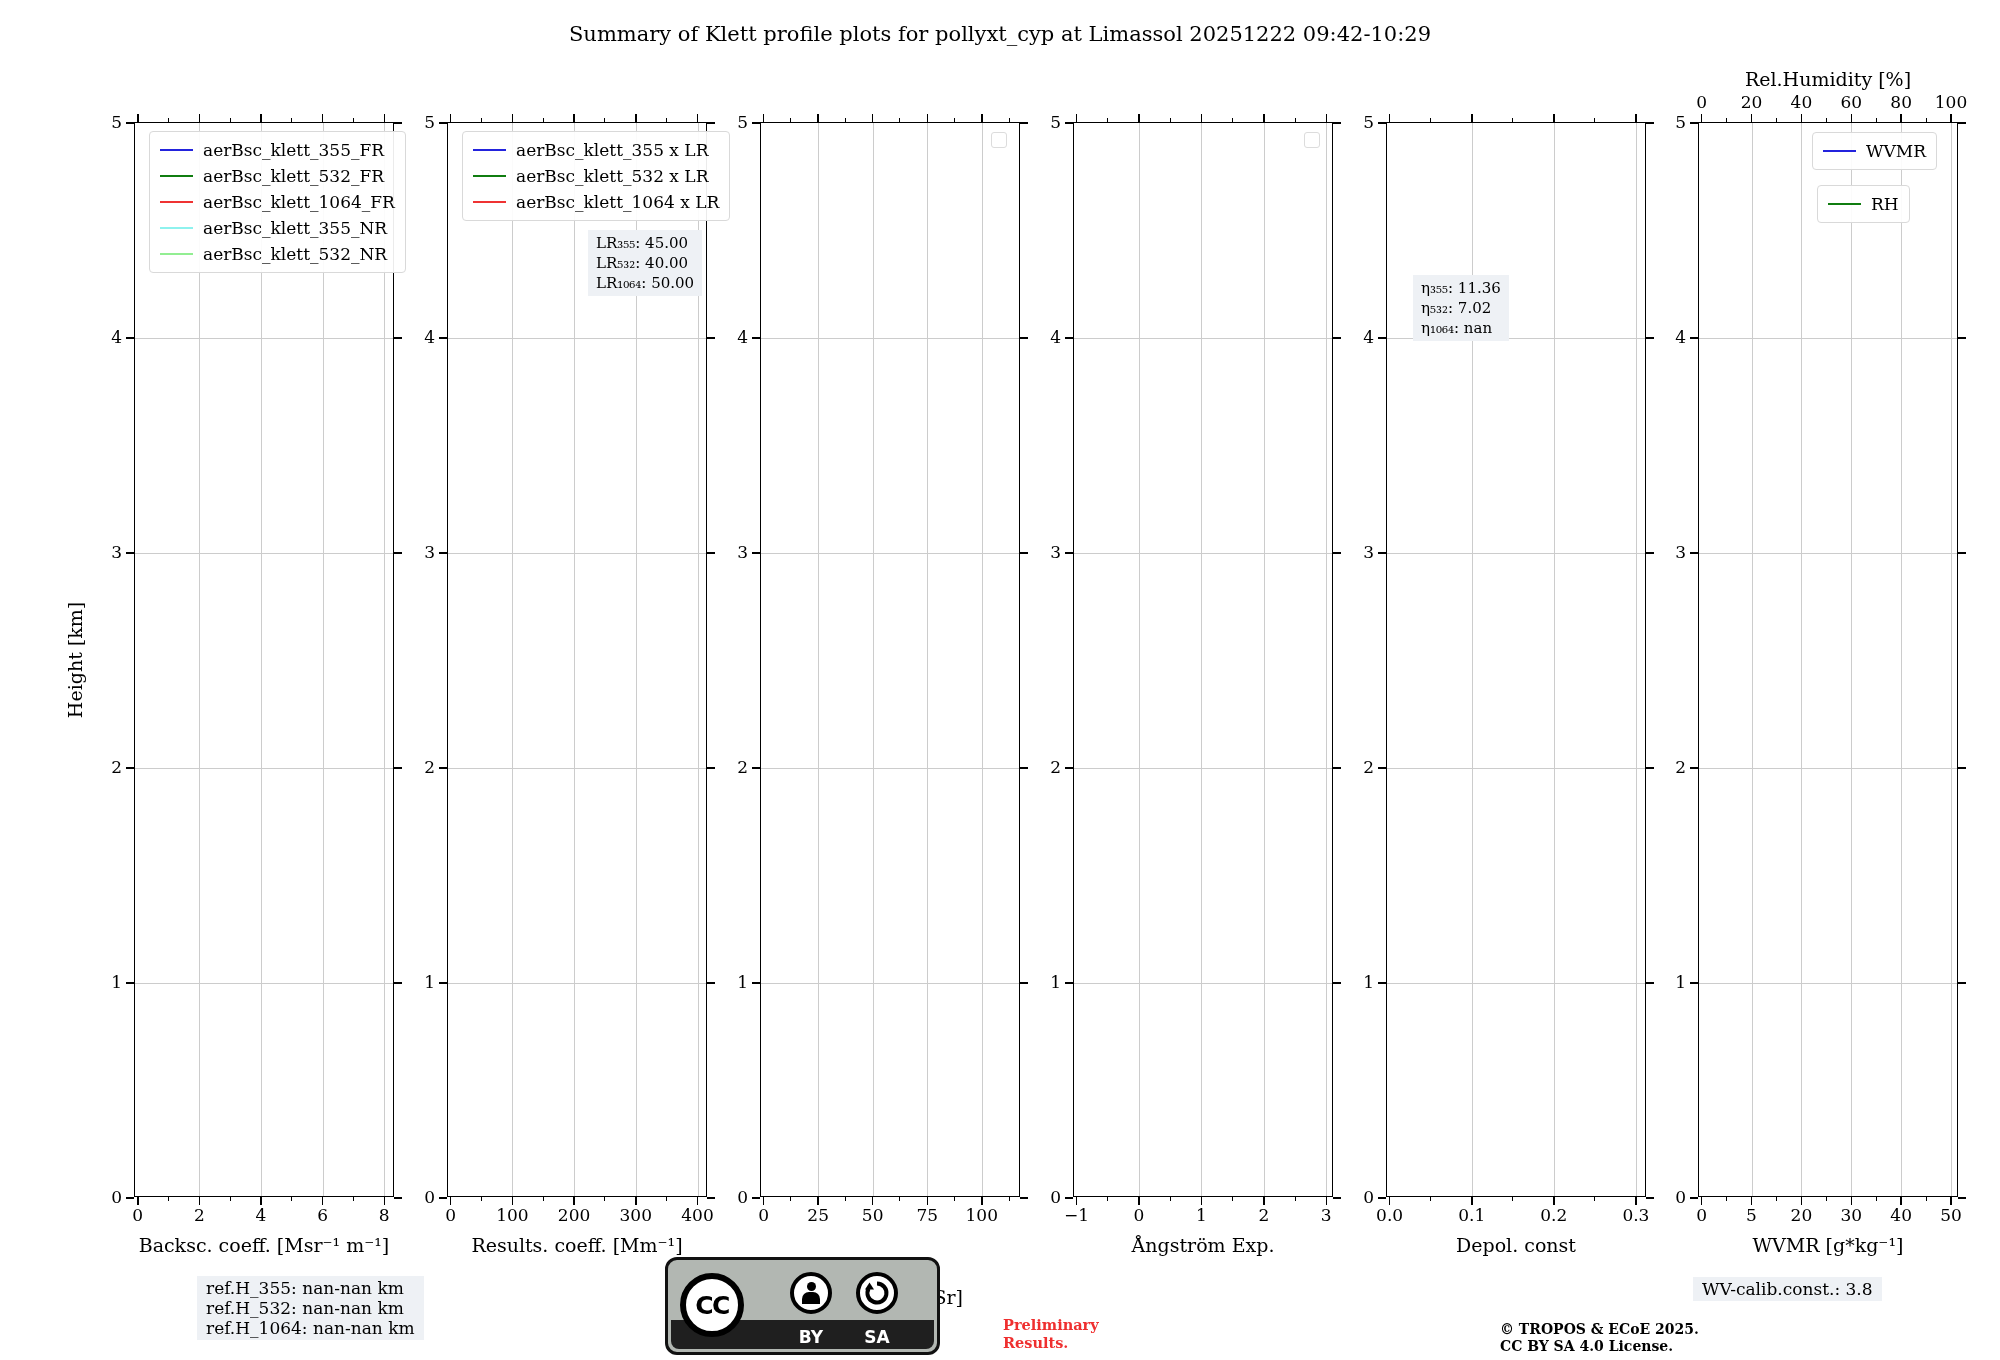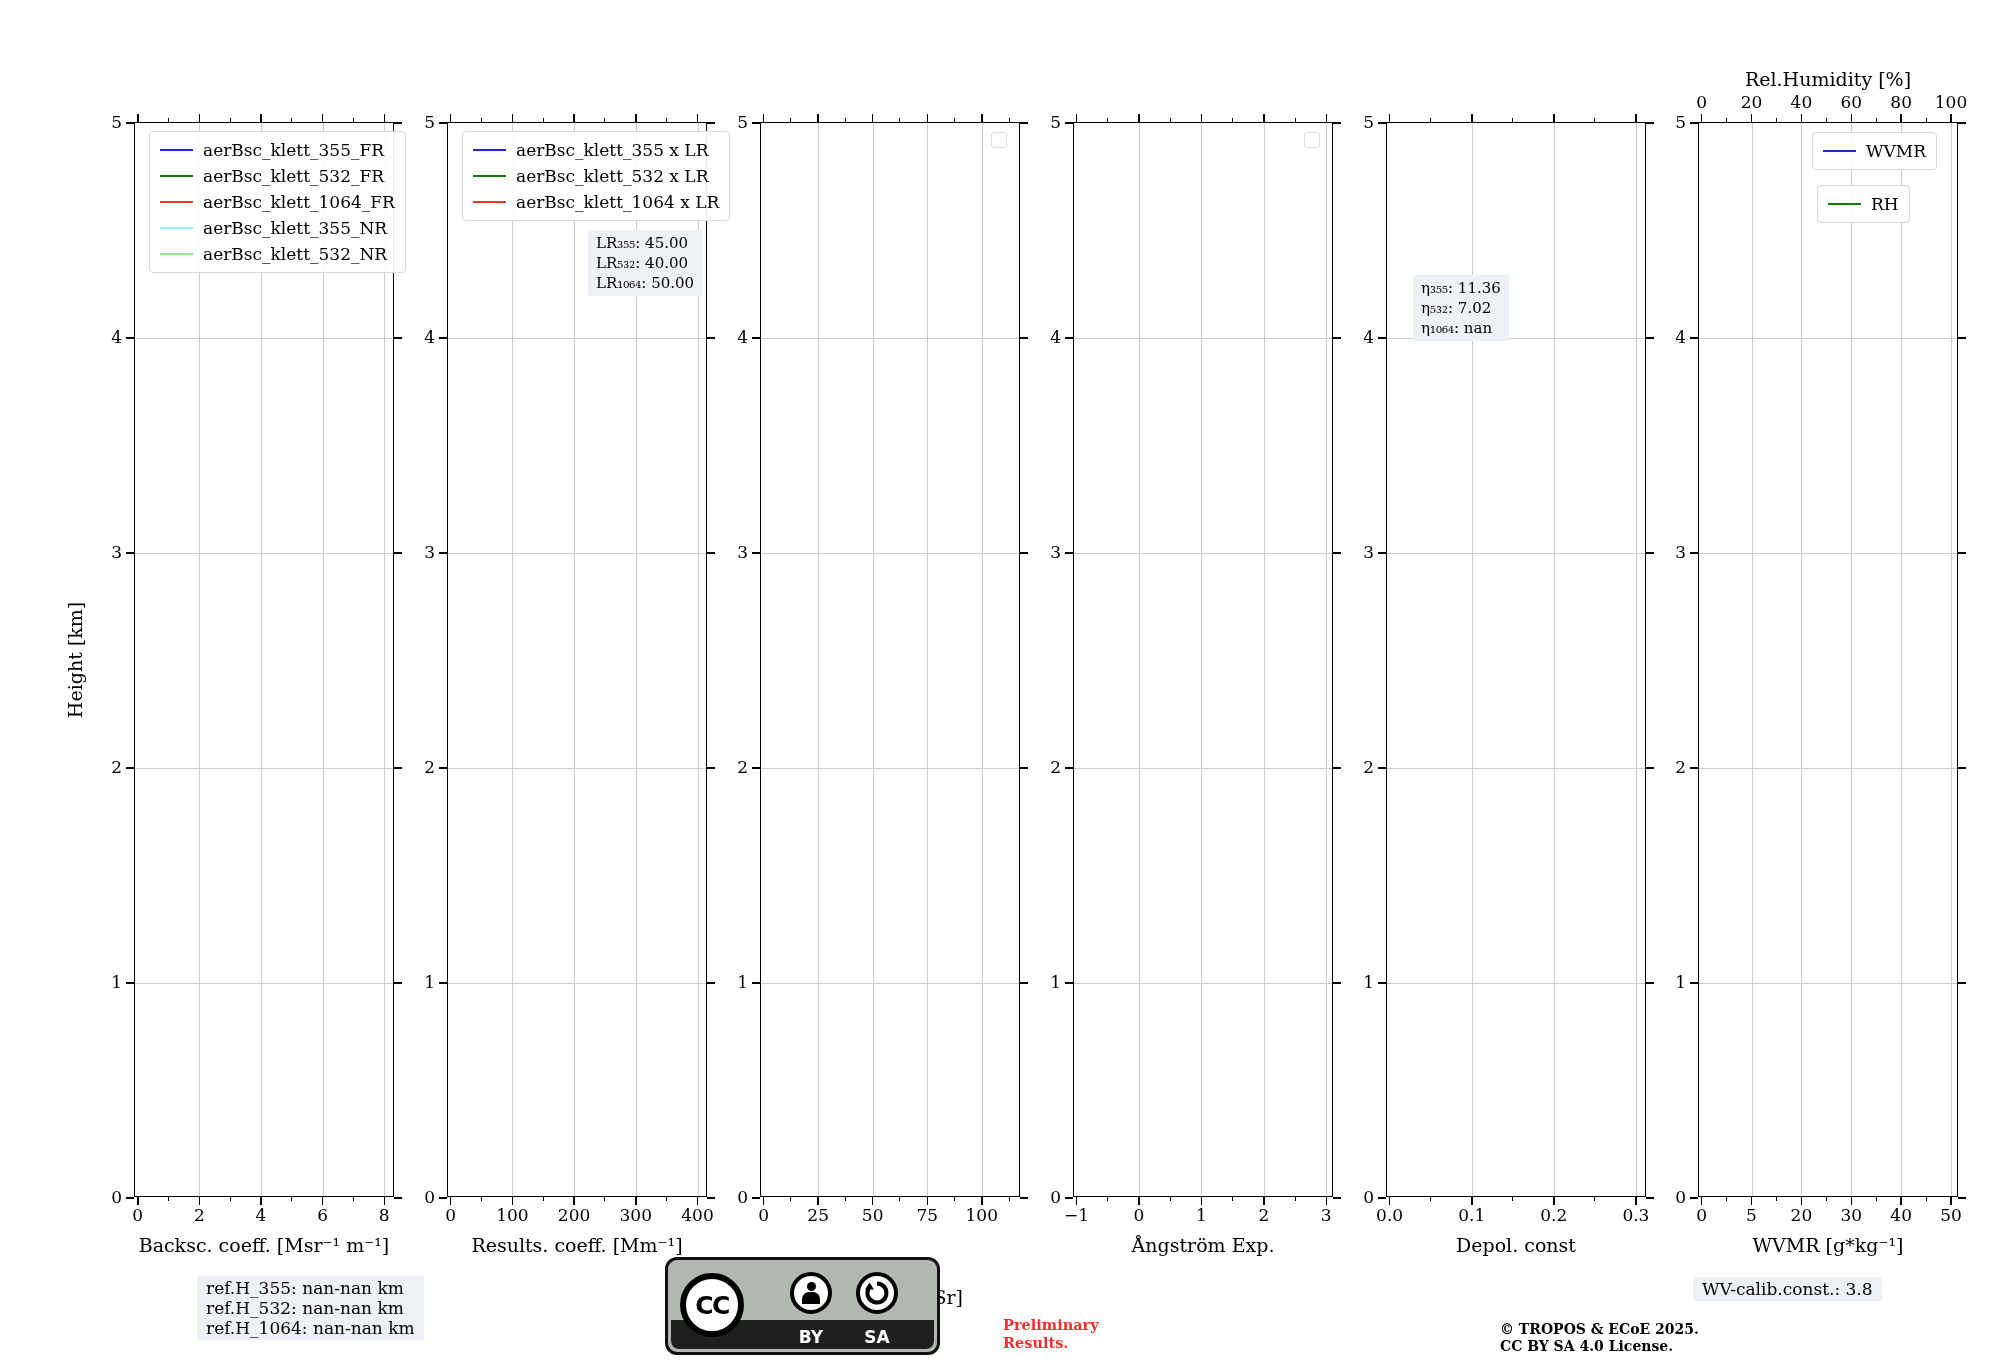--- a/index.html
+++ b/index.html
@@ -41,20 +41,21 @@
   .cc-sub{position:absolute;width:42px;text-align:center;bottom:5px;color:#fff;z-index:3;
           font-family:"DejaVu Sans","Liberation Sans",sans-serif;font-weight:bold;font-size:17px;}
   .person{position:relative;width:20px;height:22px;}
   .person:before{content:"";position:absolute;left:5.5px;top:0;width:9px;height:9px;border-radius:50%;background:#000;}
   .person:after{content:"";position:absolute;left:1px;top:10px;width:18px;height:12px;border-radius:7px 7px 0 0;background:#000;}
 </style>
 </head>
 <body>
 
 <div id="figure">
+  <div class="title">Summary of Klett profile plots for pollyxt_cyp at Limassol 20251222 09:42-10:29</div>
   <div class="ylabel">Height [km]</div>
 
   <div id="plots">
       <div class="panel" style="left: 134px; top: 122px; width: 260px; height: 1075px;">
         <div class="gridv" style="left: 64.4px;"></div>
         <div class="gridv" style="left: 126px;"></div>
         <div class="gridv" style="left: 187.6px;"></div>
         <div class="gridv" style="left: 249.2px;"></div>
         <div class="gridh" style="top: 860px;"></div>
         <div class="gridh" style="top: 645px;"></div>

